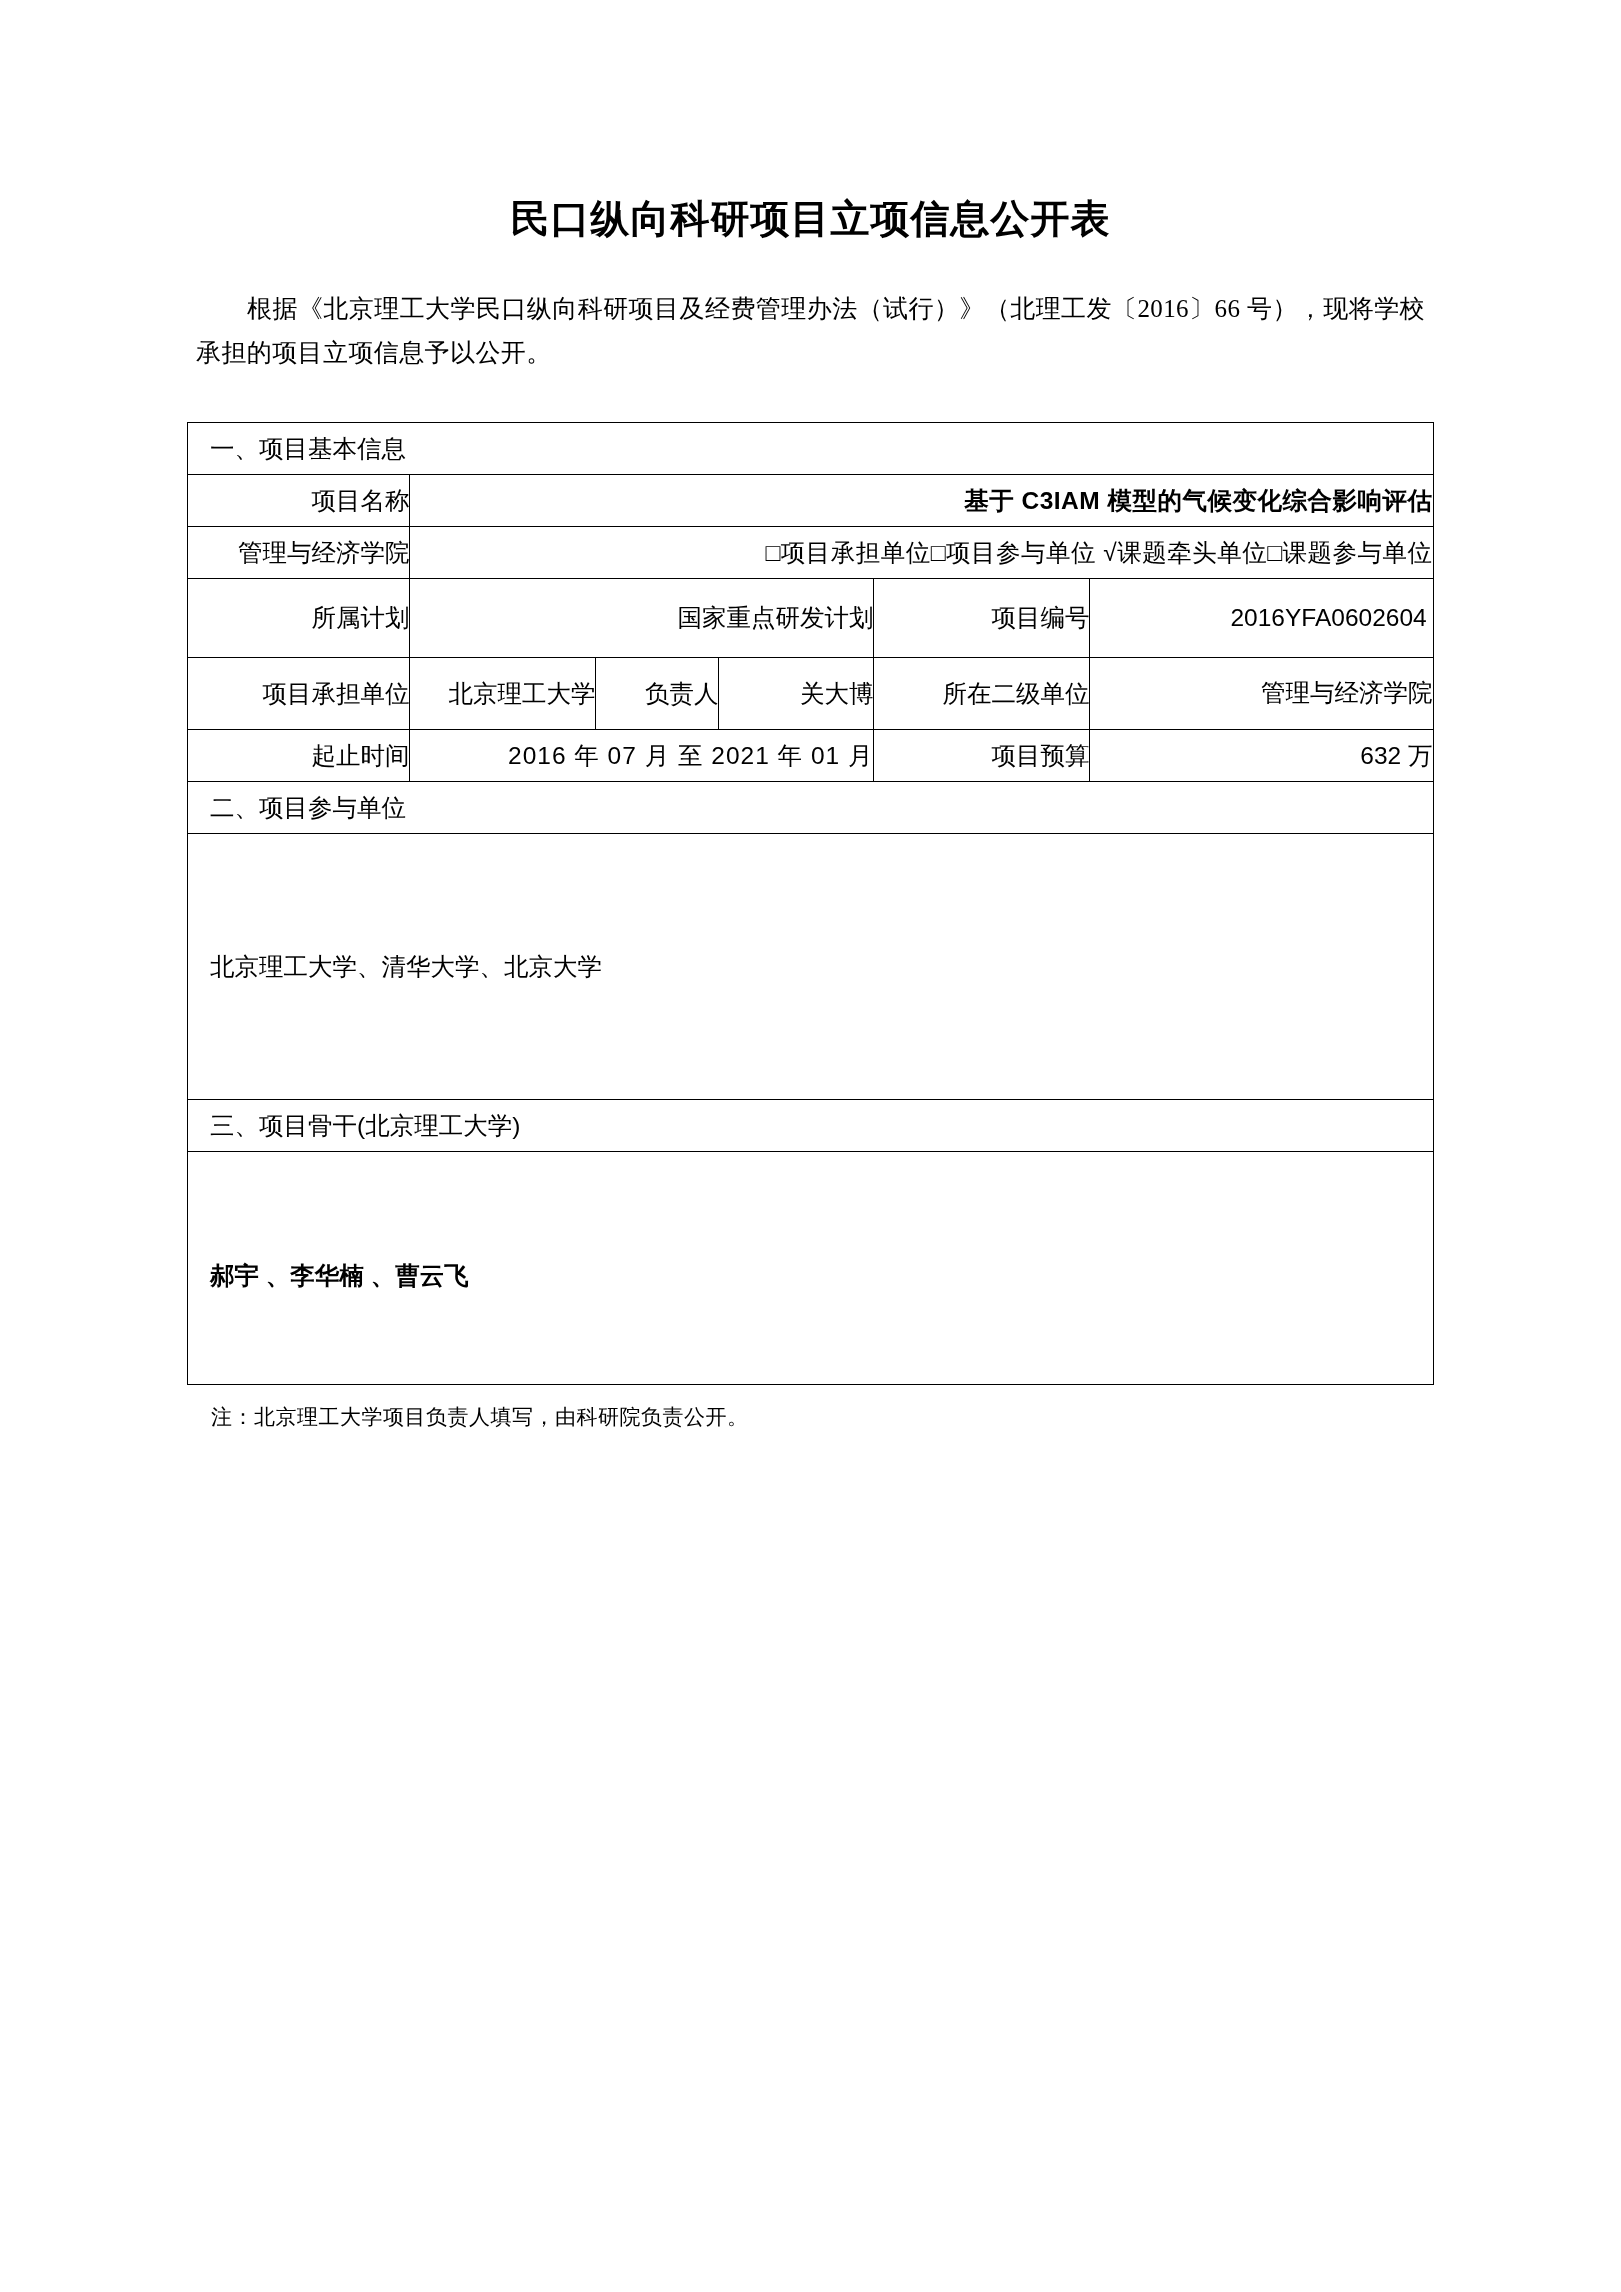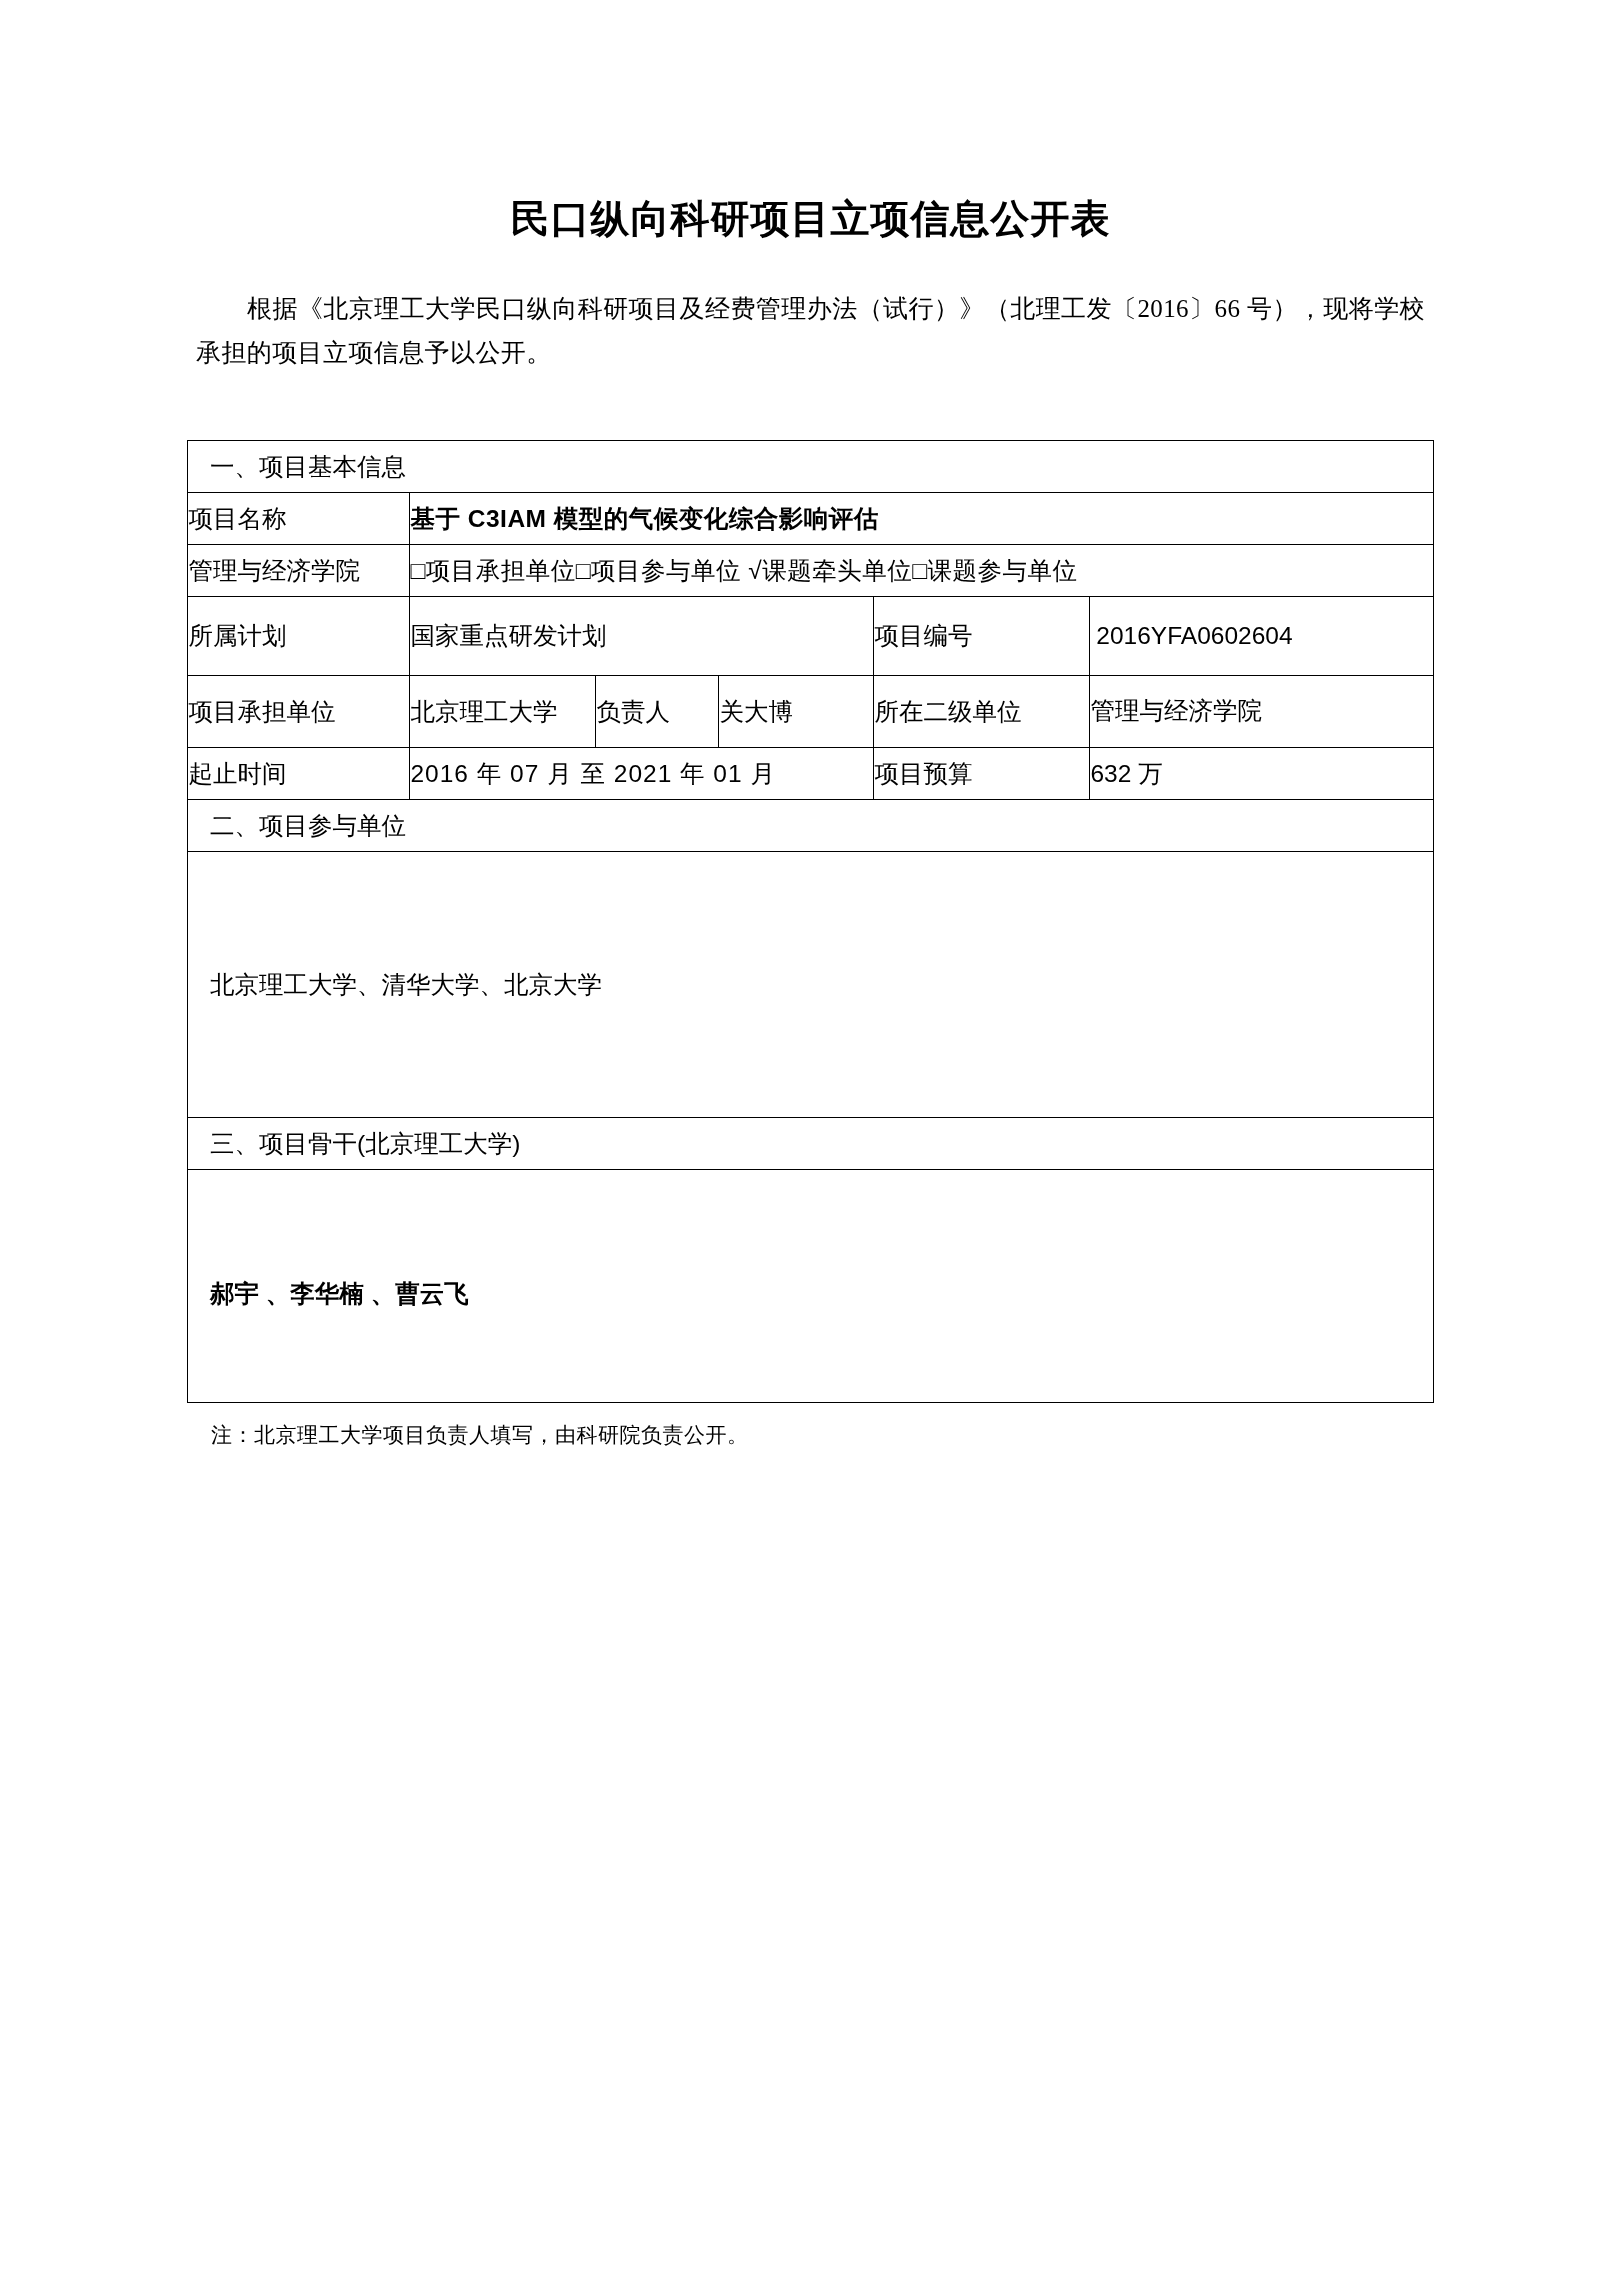--- a/index.html
+++ b/index.html
@@ -36,28 +36,28 @@
     line-height: 1.75;
     text-align: justify;
     letter-spacing: 0.4px;
   }
   .intro .indent {
     display: inline-block;
     width: 51px;
   }
   table.main {
     border-collapse: collapse;
-    margin: 65px auto 0 auto;
+    margin: 47px auto 0 auto;
     width: 1245px;
     table-layout: fixed;
   }
   table.main td {
     border: 1.6px solid #000000;
     padding: 0;
-    text-align: left;
+    text-align: right;
     vertical-align: middle;
     font-size: 24.5px;
     font-family: "Liberation Sans", sans-serif;
   }
   .sec-head {
     text-align: left !important;
     padding-left: 21.6px !important;
     height: 51px;
     font-family: "Liberation Sans", sans-serif;
     font-size: 24.5px;

